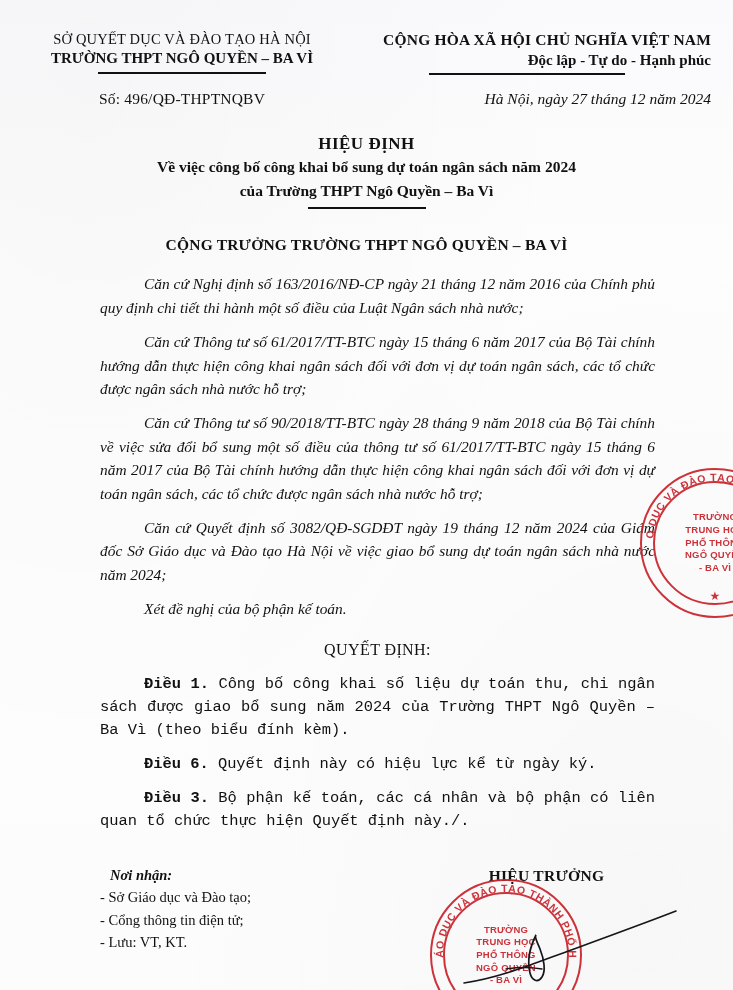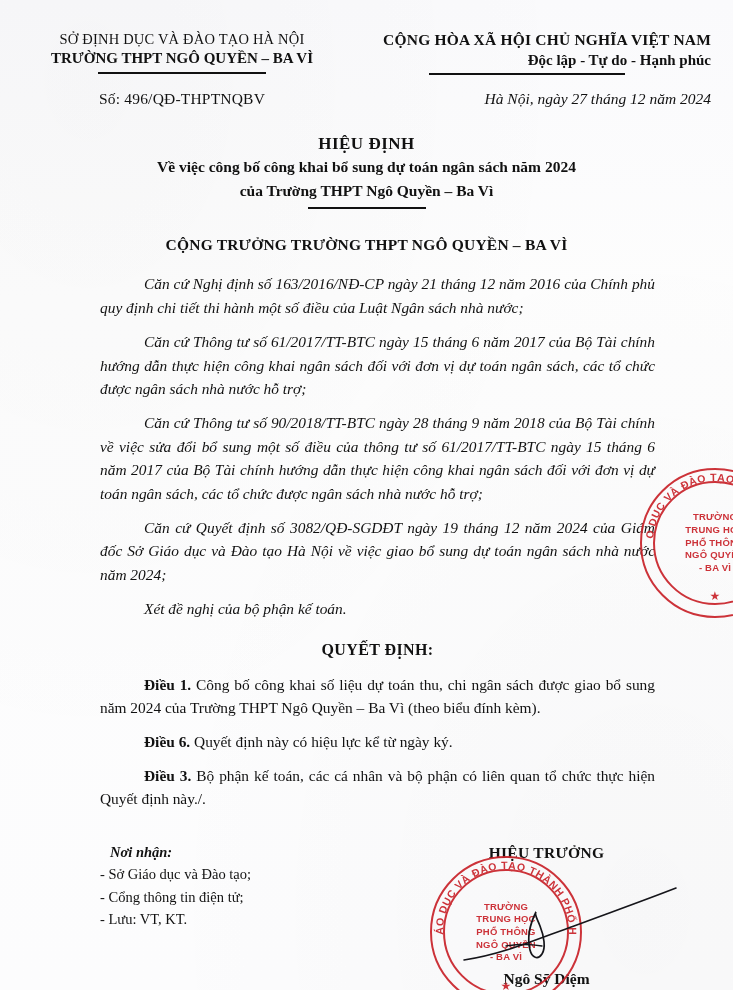--- a/index.html
+++ b/index.html
@@ -129,31 +129,32 @@
   .para {
     font-style: italic;
     font-size: 15.4px;
     line-height: 1.52;
     text-align: justify;
     text-indent: 44px;
     margin: 0 0 11px 0;
   }
   .decide-heading {
     text-align: center;
-    font-weight: bold;
+    font-weight: normal;
     font-size: 16px;
     letter-spacing: 0.4px;
     margin: 20px 0 14px 0;
   }
   .article {
     font-size: 15.4px;
     line-height: 1.5;
     text-align: justify;
     text-indent: 44px;
     margin: 0 0 11px 0;
+    font-family: Liberation Mono, monospace;
   }
   .article b { font-weight: bold; }
 
   
   .footer {
     display: flex;
     padding: 0 40px 0 100px;
     margin-top: 34px;
   }
   .recipients { width: 300px; }
@@ -261,21 +262,21 @@
   }
 </style>
 </head>
 <body>
 
 <div id="page">
   <div class="layer">
 
     <div class="header">
       <div class="hdr-left">
-        <div class="org-line1">SỞ ĐỊNH DỤC VÀ ĐÀO TẠO HÀ NỘI</div>
+        <div class="org-line1">SỞ QUYẾT DỤC VÀ ĐÀO TẠO HÀ NỘI</div>
         <div class="org-line2">TRƯỜNG THPT NGÔ QUYỀN – BA VÌ</div>
         <div class="rule rule-left"></div>
         <div class="doc-number">Số:  496/QĐ-THPTNQBV</div>
       </div>
       <div class="hdr-right">
         <div class="nation1">CỘNG HÒA XÃ HỘI CHỦ NGHĨA VIỆT NAM</div>
         <div class="nation2">Độc lập - Tự do - Hạnh phúc</div>
         <div class="rule rule-right"></div>
         <div class="place-date">Hà Nội, ngày  27  tháng 12  năm 2024</div>
       </div>

